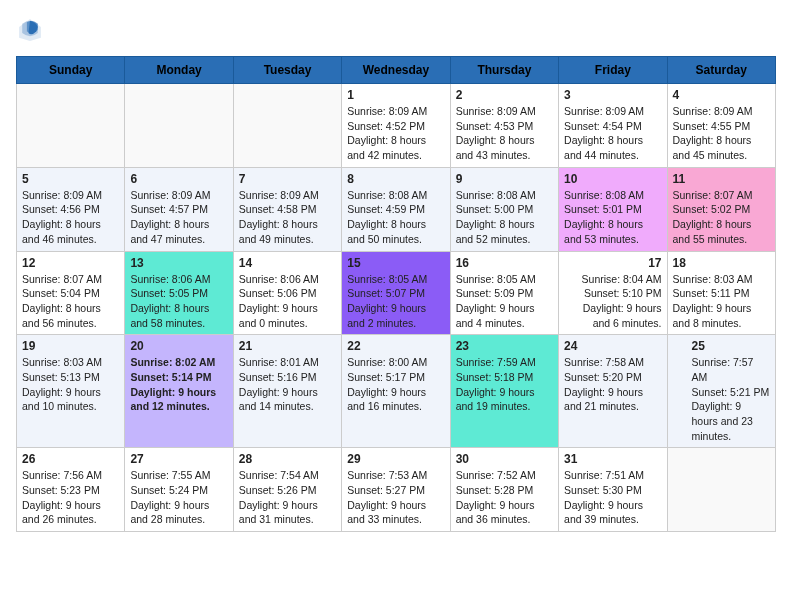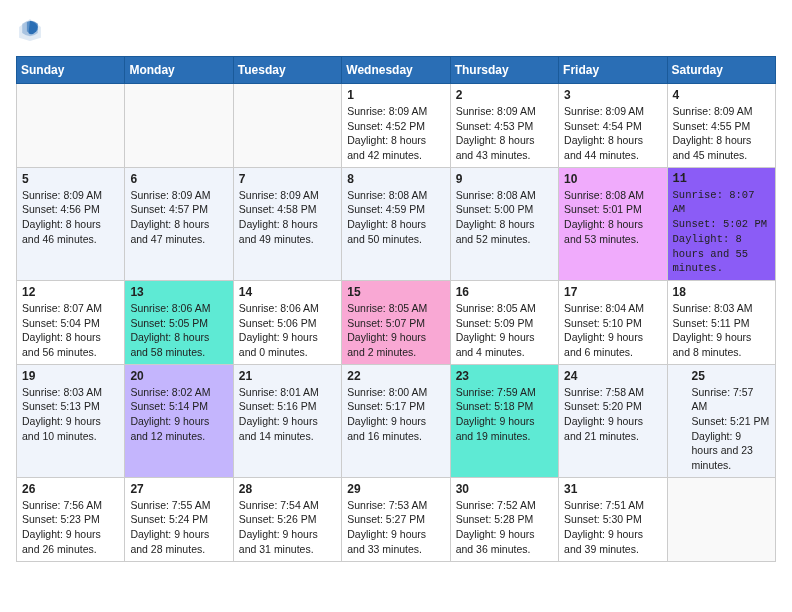--- a/index.html
+++ b/index.html
@@ -52,25 +52,25 @@
       font-size: 14px;
       color: #333;
     }
     .calendar {
       width: 100%;
       border-collapse: collapse;
       border: 1px solid #ccc;
     }
     .calendar th {
       background-color: #2a6eb5;
-      color: #ffffff;
+      color: #000000;
       font-size: 12px;
       font-weight: bold;
       padding: 6px 4px;
-      text-align: left;
+      text-align: center;
       border: 1px solid #1a5a9a;
     }
     .calendar td {
       border: 1px solid #ccc;
       vertical-align: top;
       padding: 4px 5px;
       width: 108px;
       min-height: 80px;
       font-size: 10.5px;
       color: #222;
@@ -163,52 +163,52 @@
 Daylight: 8 hours and 49 minutes.</span></td>
         <td style="background: rgb(240, 244, 251);"><span class="day-num">8</span><span class="day-info" style="white-space: pre-line;">Sunrise: 8:08 AM
 Sunset: 4:59 PM
 Daylight: 8 hours and 50 minutes.</span></td>
         <td style="background: rgb(240, 244, 251);"><span class="day-num">9</span><span class="day-info" style="white-space: pre-line;">Sunrise: 8:08 AM
 Sunset: 5:00 PM
 Daylight: 8 hours and 52 minutes.</span></td>
         <td style="background: #f0abfc;"><span class="day-num">10</span><span class="day-info" style="white-space: pre-line;">Sunrise: 8:08 AM
 Sunset: 5:01 PM
 Daylight: 8 hours and 53 minutes.</span></td>
-        <td style="background: #8b5cf6; font-family: Liberation Mono, monospace;"><span class="day-num">11</span><span class="day-info" style="white-space: pre-line;">Sunrise: 8:07 AM
+        <td style="background: #f9a8d4;"><span class="day-num">11</span><span class="day-info" style="white-space: pre-line;">Sunrise: 8:07 AM
 Sunset: 5:02 PM
 Daylight: 8 hours and 55 minutes.</span></td>
       </tr>
       <tr>
         <td style="background: rgb(255, 255, 255);"><span class="day-num">12</span><span class="day-info" style="white-space: pre-line;">Sunrise: 8:07 AM
 Sunset: 5:04 PM
 Daylight: 8 hours and 56 minutes.</span></td>
         <td style="background: #5eead4;"><span class="day-num">13</span><span class="day-info" style="white-space: pre-line;">Sunrise: 8:06 AM
 Sunset: 5:05 PM
 Daylight: 8 hours and 58 minutes.</span></td>
         <td style="background: rgb(255, 255, 255);"><span class="day-num">14</span><span class="day-info" style="white-space: pre-line;">Sunrise: 8:06 AM
 Sunset: 5:06 PM
 Daylight: 9 hours and 0 minutes.</span></td>
-        <td style="background: #f9a8d4; margin-left: 26px;"><span class="day-num">15</span><span class="day-info" style="white-space: pre-line;">Sunrise: 8:05 AM
+        <td style="background: #8b5cf6; margin-left: 26px;"><span class="day-num">15</span><span class="day-info" style="white-space: pre-line;">Sunrise: 8:05 AM
 Sunset: 5:07 PM
 Daylight: 9 hours and 2 minutes.</span></td>
         <td style="background: rgb(255, 255, 255);"><span class="day-num">16</span><span class="day-info" style="white-space: pre-line;">Sunrise: 8:05 AM
 Sunset: 5:09 PM
 Daylight: 9 hours and 4 minutes.</span></td>
-        <td style="background: rgb(255, 255, 255);"><span class="day-num">17</span><span class="day-info" style="white-space: pre-line;">Sunrise: 8:04 AM
+        <td style="background: rgb(255, 255, 255); text-align: right;"><span class="day-num">17</span><span class="day-info" style="white-space: pre-line;">Sunrise: 8:04 AM
 Sunset: 5:10 PM
 Daylight: 9 hours and 6 minutes.</span></td>
         <td style="background: rgb(255, 255, 255);"><span class="day-num">18</span><span class="day-info" style="white-space: pre-line;">Sunrise: 8:03 AM
 Sunset: 5:11 PM
 Daylight: 9 hours and 8 minutes.</span></td>
       </tr>
       <tr>
         <td style="background: rgb(240, 244, 251);"><span class="day-num">19</span><span class="day-info" style="white-space: pre-line;">Sunrise: 8:03 AM
 Sunset: 5:13 PM
 Daylight: 9 hours and 10 minutes.</span></td>
-        <td style="background: #c4b5fd;"><span class="day-num">20</span><span class="day-info" style="white-space: pre-line;">Sunrise: 8:02 AM
+        <td style="background: #c4b5fd;"><span class="day-num">20</span><span class="day-info" style="white-space: pre-line; font-weight: bold;">Sunrise: 8:02 AM
 Sunset: 5:14 PM
 Daylight: 9 hours and 12 minutes.</span></td>
         <td style="background: rgb(240, 244, 251);"><span class="day-num">21</span><span class="day-info" style="white-space: pre-line;">Sunrise: 8:01 AM
 Sunset: 5:16 PM
 Daylight: 9 hours and 14 minutes.</span></td>
         <td style="background: rgb(240, 244, 251);"><span class="day-num">22</span><span class="day-info" style="white-space: pre-line;">Sunrise: 8:00 AM
 Sunset: 5:17 PM
 Daylight: 9 hours and 16 minutes.</span></td>
         <td style="background: #5eead4;"><span class="day-num">23</span><span class="day-info" style="white-space: pre-line;">Sunrise: 7:59 AM
 Sunset: 5:18 PM

